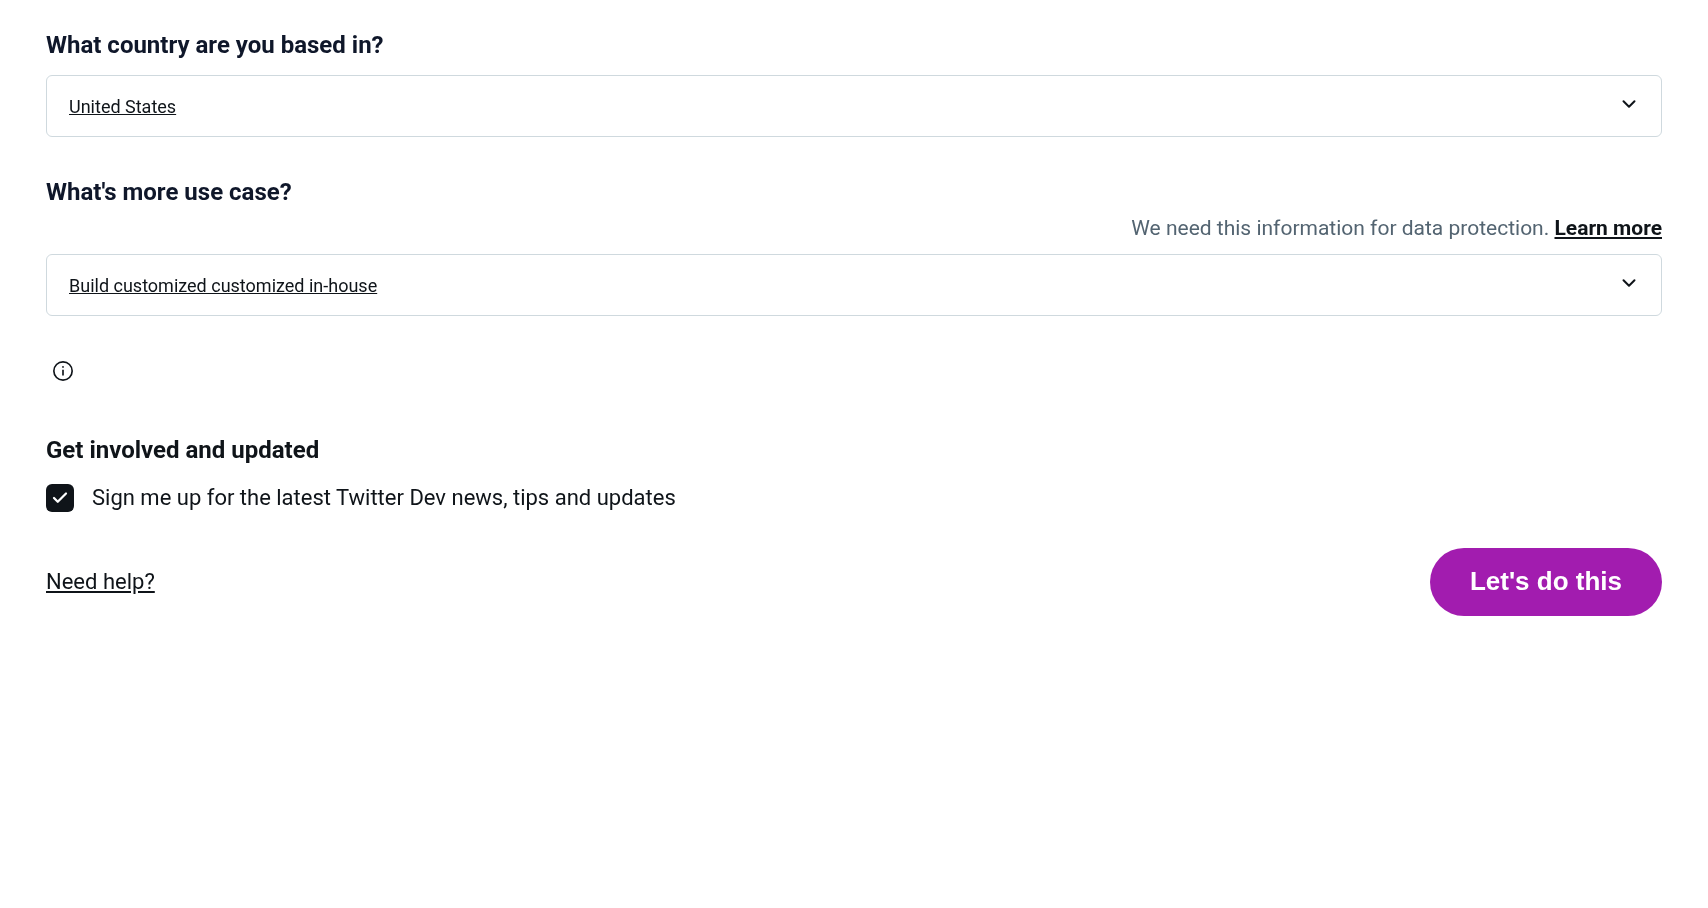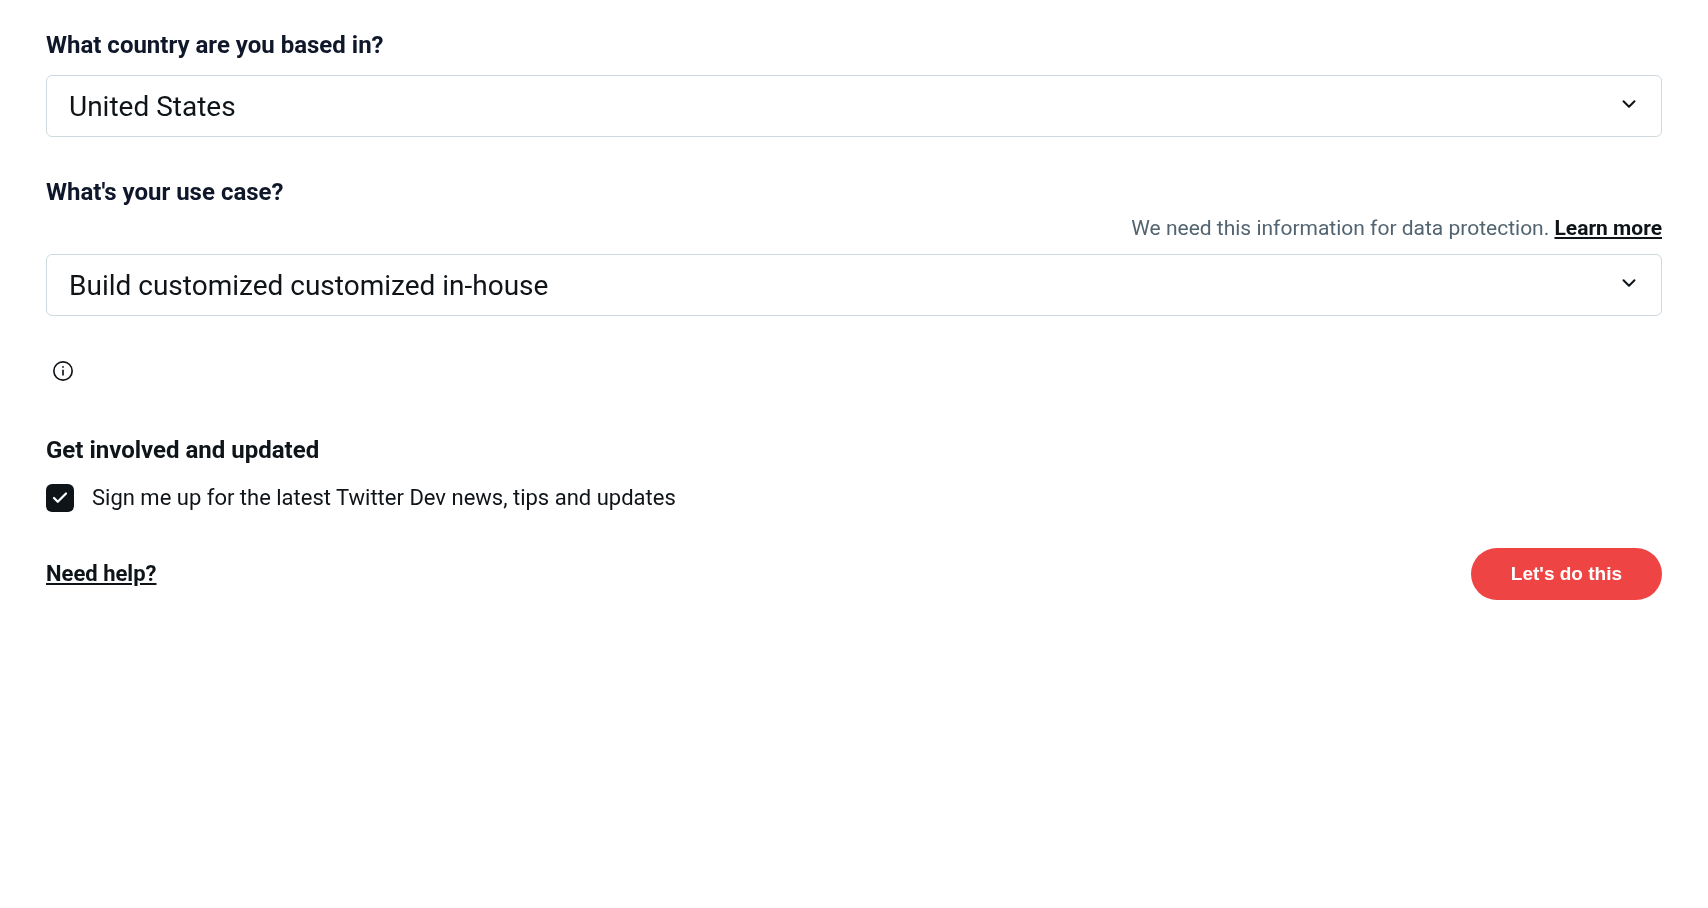--- a/index.html
+++ b/index.html
@@ -49,22 +49,23 @@
       background: #fff;
       padding: 0 50px 0 22px;
       font-size: 22px;
       color: #0f1419;
       cursor: pointer;
       display: flex;
       align-items: center;
       justify-content: space-between;
     }
     .select-value {
-      font-size: 28px;
+      font-size: 18px;
       color: #0f1419;
+      text-decoration: underline;
     }
     .chevron {
       position: absolute;
       right: 22px;
       top: 50%;
       transform: translateY(-50%);
       pointer-events: none;
     }
     .info-icon {
       display: inline-flex;
@@ -106,30 +107,29 @@
     .footer-row {
       display: flex;
       justify-content: space-between;
       align-items: center;
     }
     .help-link {
       font-size: 22px;
       color: #0f1419;
       text-decoration: underline;
       cursor: pointer;
-      font-weight: bold;
     }
     .submit-button {
-      background: #ef4444;
+      background: #a21caf;
       color: #fff;
       border: none;
       border-radius: 9999px;
-      height: 52px;
+      height: 68px;
       padding: 0 40px;
-      font-size: 19px;
+      font-size: 26px;
       font-weight: 700;
       cursor: pointer;
     }
   </style>
 </head>
 <body>
 
 <div class="form-group">
   <label class="form-label">What country are you based in?</label>
   <div class="select-wrapper">
@@ -138,21 +138,21 @@
     </div>
     <span class="chevron">
       <svg width="22" height="22" viewBox="0 0 24 24" fill="none" stroke="#0f1419" stroke-width="2.2" stroke-linecap="round" stroke-linejoin="round">
           <polyline points="6 9 12 15 18 9"></polyline>
         </svg>
     </span>
   </div>
 </div>
 
 <div class="form-group">
-  <label class="form-label">What's your use case?</label>
+  <label class="form-label">What's more use case?</label>
   <div class="form-sublabel">
     <span>We need this information for data protection.</span>
     <span> </span>
     <a class="learn-more-link">Learn more</a>
   </div>
   <div class="select-wrapper">
     <div class="select-field">
       <span class="select-value">Build customized customized in-house</span>
     </div>
     <span class="chevron">

